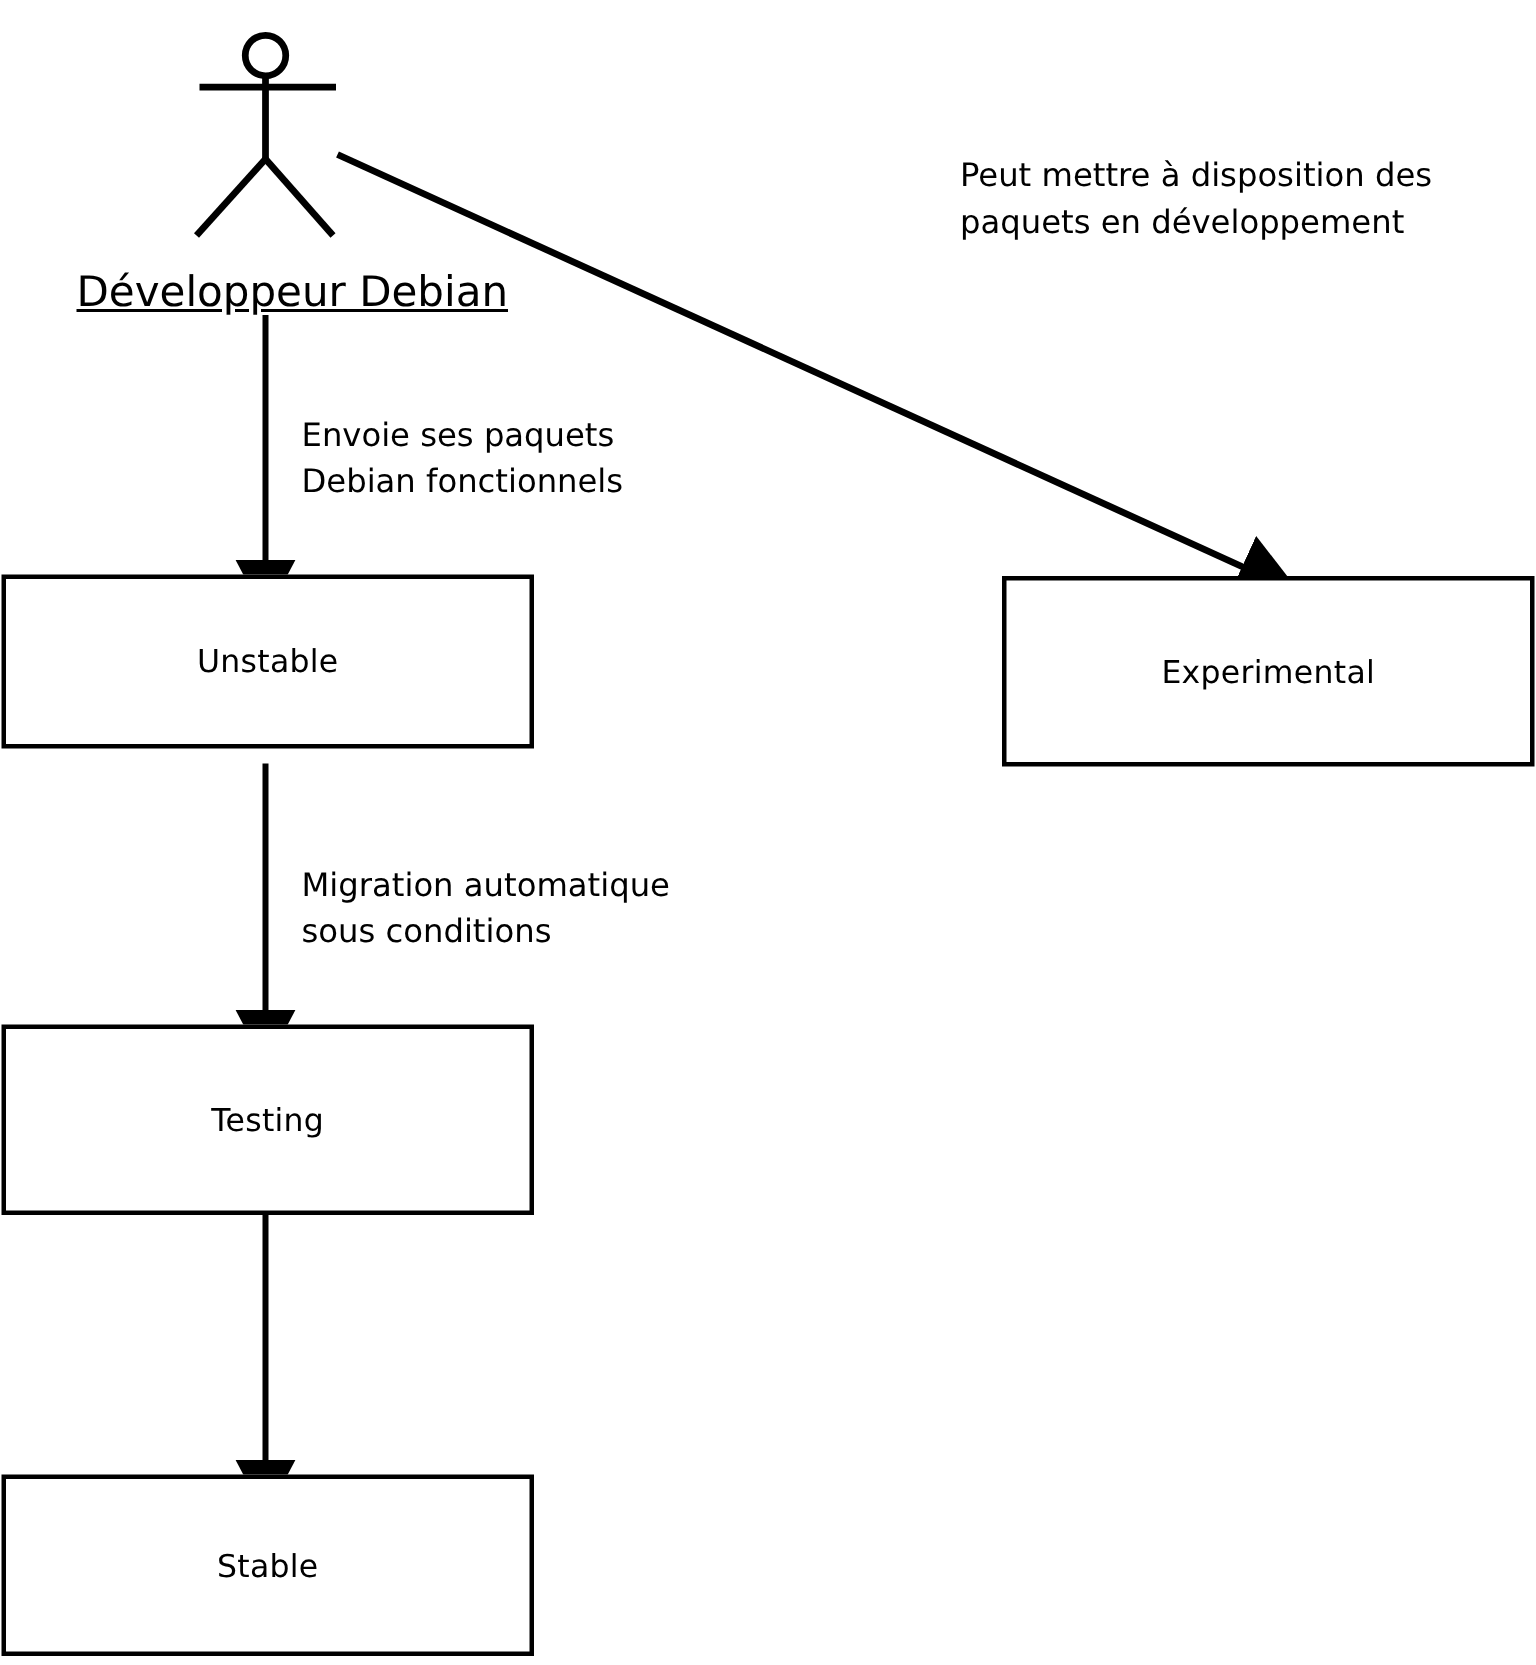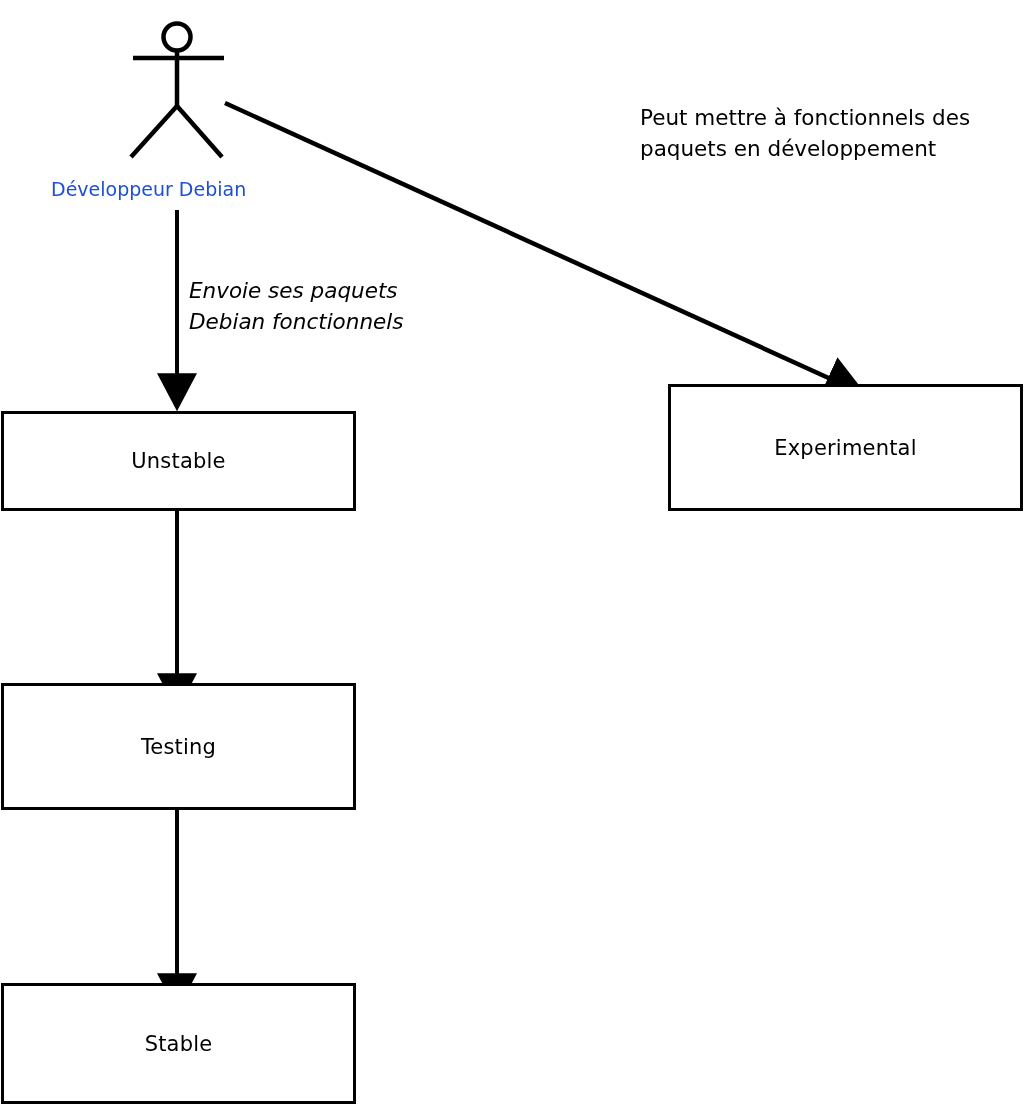--- a/index.html
+++ b/index.html
@@ -43,23 +43,24 @@
   }
   .edge-label {
     position: absolute;
     font-size: 21.5px;
     line-height: 31px;
     color: #000000;
     white-space: pre-line;
   }
   .actor-label {
     position: absolute;
-    font-size: 19px;
-    color: #1d4ed8;
+    font-size: 28px;
+    color: #000000;
     white-space: nowrap;
+    text-decoration: underline;
   }
   .note-label {
     position: absolute;
     font-size: 21.5px;
     line-height: 31px;
     color: #000000;
     white-space: pre-line;
     text-align: left;
   }
 </style>
@@ -90,29 +91,31 @@
 
     <line x1="225" y1="103" x2="833" y2="380" stroke="#000000" stroke-width="4.5" marker-end="url(#arrowD)"></line>
 
     <line x1="177" y1="509" x2="177" y2="678" stroke="#000000" stroke-width="4" marker-end="url(#arrowV)"></line>
 
     <line x1="177" y1="810" x2="177" y2="978" stroke="#000000" stroke-width="4" marker-end="url(#arrowV)"></line>
   </svg>
 
   <div class="actor-label" style="left:51px; top:178px;">Développeur Debian</div>
 
-  <div class="note-label" style="left:640px; top:102px; width:370px;">Peut mettre à fonctionnels des
+  <div class="note-label" style="left:640px; top:102px; width:370px;">Peut mettre à disposition des
 paquets en développement</div>
 
-  <div class="edge-label" style="left:189px; top:275px; width:330px;font-style:italic;">Envoie ses paquets
+  <div class="edge-label" style="left:201px; top:275px; width:330px;">Envoie ses paquets
 Debian fonctionnels</div>
 
+  <div class="edge-label" style="left:201px; top:575px; width:340px;">Migration automatique
+sous conditions</div>
 
 
-  <div class="node-box" style="left:1px; top:383px; width:355px; height:100px;margin-top:28px;">
+  <div class="node-box" style="left:1px; top:383px; width:355px; height:116px;">
     <span class="node-label">Unstable</span>
   </div>
 
   <div class="node-box" style="left:668px; top:384px; width:355px; height:127px;">
     <span class="node-label">Experimental</span>
   </div>
 
   <div class="node-box" style="left:1px; top:683px; width:355px; height:127px;">
     <span class="node-label">Testing</span>
   </div>

